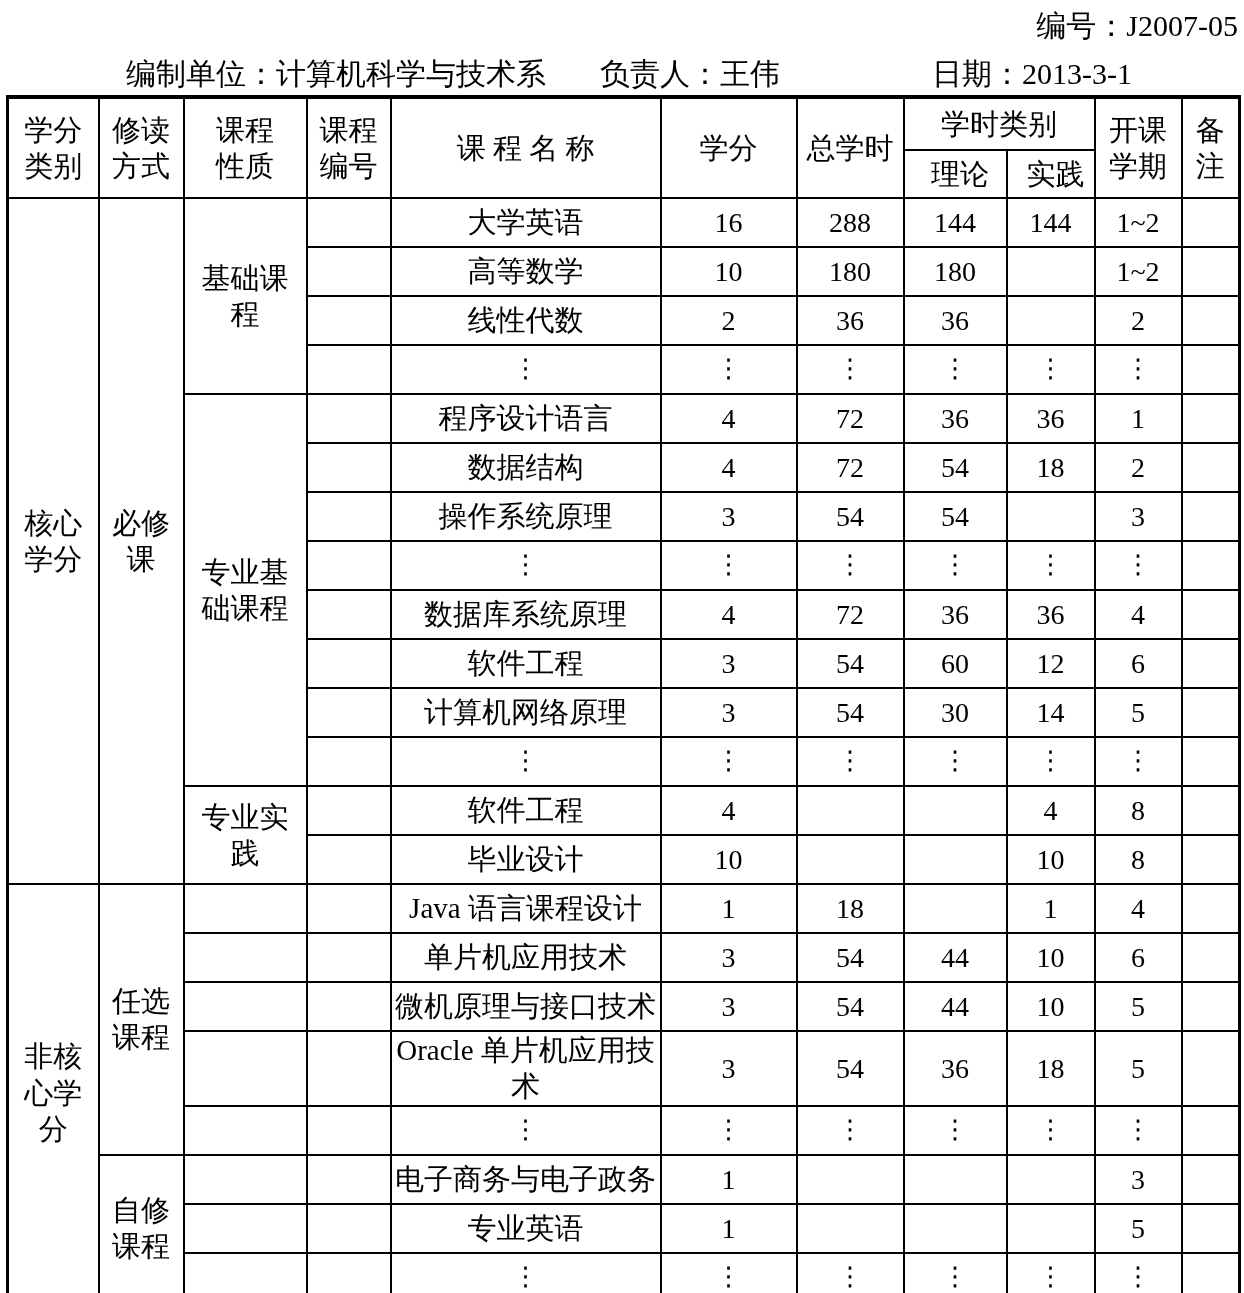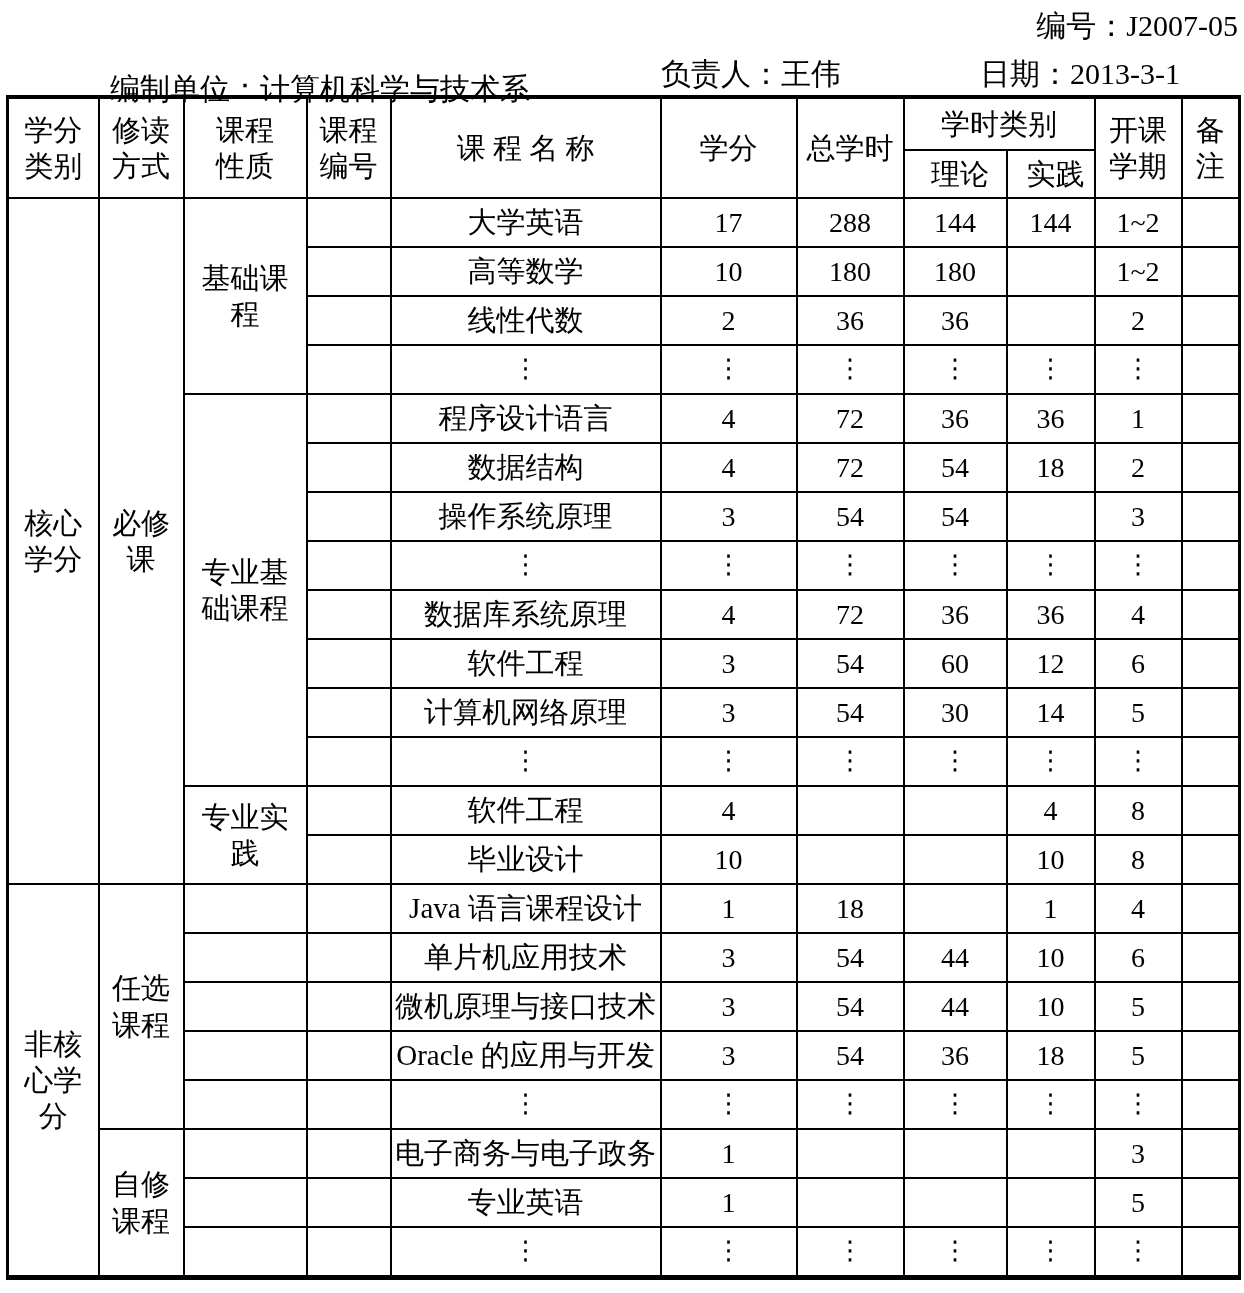--- a/index.html
+++ b/index.html
@@ -7,23 +7,23 @@
     width:1244px;height:1293px;
     background:#ffffff;color:#000;
     font-family:"Liberation Serif","DejaVu Serif",serif;
     position:relative;overflow:hidden;
   }
   .doc-number{
     position:absolute;top:6px;right:6px;
     font-size:30px;white-space:nowrap;
   }
   .meta-line span{position:absolute;top:54px;font-size:30px;white-space:nowrap;}
-  .meta-unit{left:110px;margin-top:15px;}
-  .meta-person{left:661px;}
-  .meta-date{left:980px;}
+  .meta-unit{left:126px;}
+  .meta-person{left:600px;}
+  .meta-date{left:932px;}
   table.plan{
     position:absolute;left:6px;top:95px;
     width:1232px;
     border-collapse:collapse;table-layout:fixed;
     border:3px solid #000;
     border-top:4px solid #000;
     border-bottom:5px solid #000;
   }
   .plan th,.plan td{
     border:2px solid #000;
@@ -90,21 +90,21 @@
   <tbody>
     <tr>
       <td rowspan="14">核心
 学分</td>
       <td rowspan="14">必修
 课</td>
       <td rowspan="4">基础课
 程</td>
       <td></td>
       <td>大学英语</td>
-      <td class="num">17</td>
+      <td class="num">16</td>
       <td class="num">288</td>
       <td class="num">144</td>
       <td class="num">144</td>
       <td class="num">1~2</td>
       <td></td>
     </tr>
     <tr>
       <td></td>
       <td>高等数学</td>
       <td class="num">10</td>
@@ -272,21 +272,21 @@
       <td class="num">3</td>
       <td class="num">54</td>
       <td class="num">44</td>
       <td class="num">10</td>
       <td class="num">5</td>
       <td></td>
     </tr>
     <tr>
       <td></td>
       <td></td>
-      <td>Oracle 的应用与开发</td>
+      <td>Oracle 单片机应用技术</td>
       <td class="num">3</td>
       <td class="num">54</td>
       <td class="num">36</td>
       <td class="num">18</td>
       <td class="num">5</td>
       <td></td>
     </tr>
     <tr>
       <td></td>
       <td></td>

